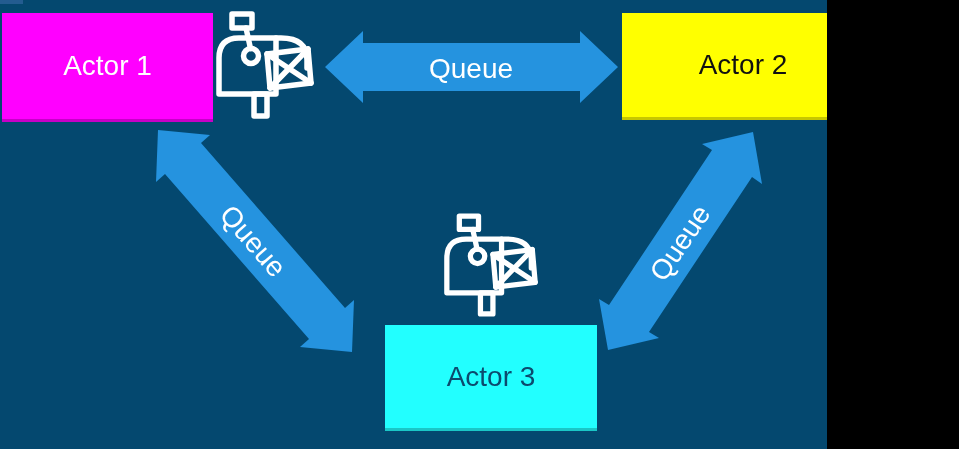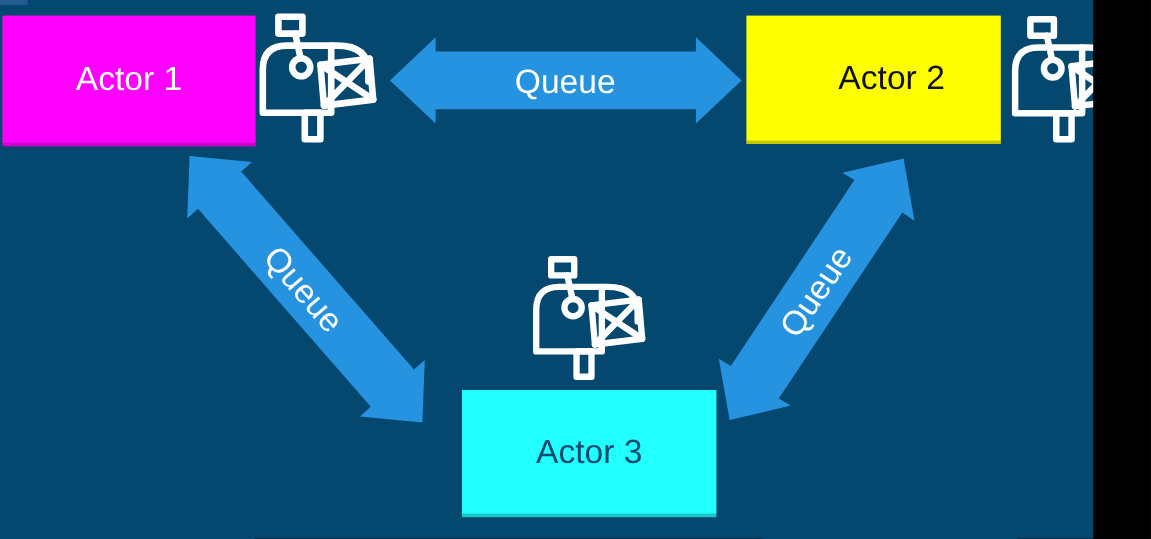--- a/index.html
+++ b/index.html
@@ -1,18 +1,18 @@
 <!DOCTYPE html>
 <html><head>
 <meta charset="utf-8">
 <style>
   html, body { margin: 0; padding: 0; background: #000; }
   .stage {
     position: relative;
-    width: 911px;
+    width: 827px;
     height: 449px;
     background: #04486F;
     overflow: hidden;
     font-family: "Liberation Sans", sans-serif;
   }
   .corner-sliver {
     position: absolute;
     left: 0; top: 0;
     width: 23px; height: 4px;
     background: #235C90;

